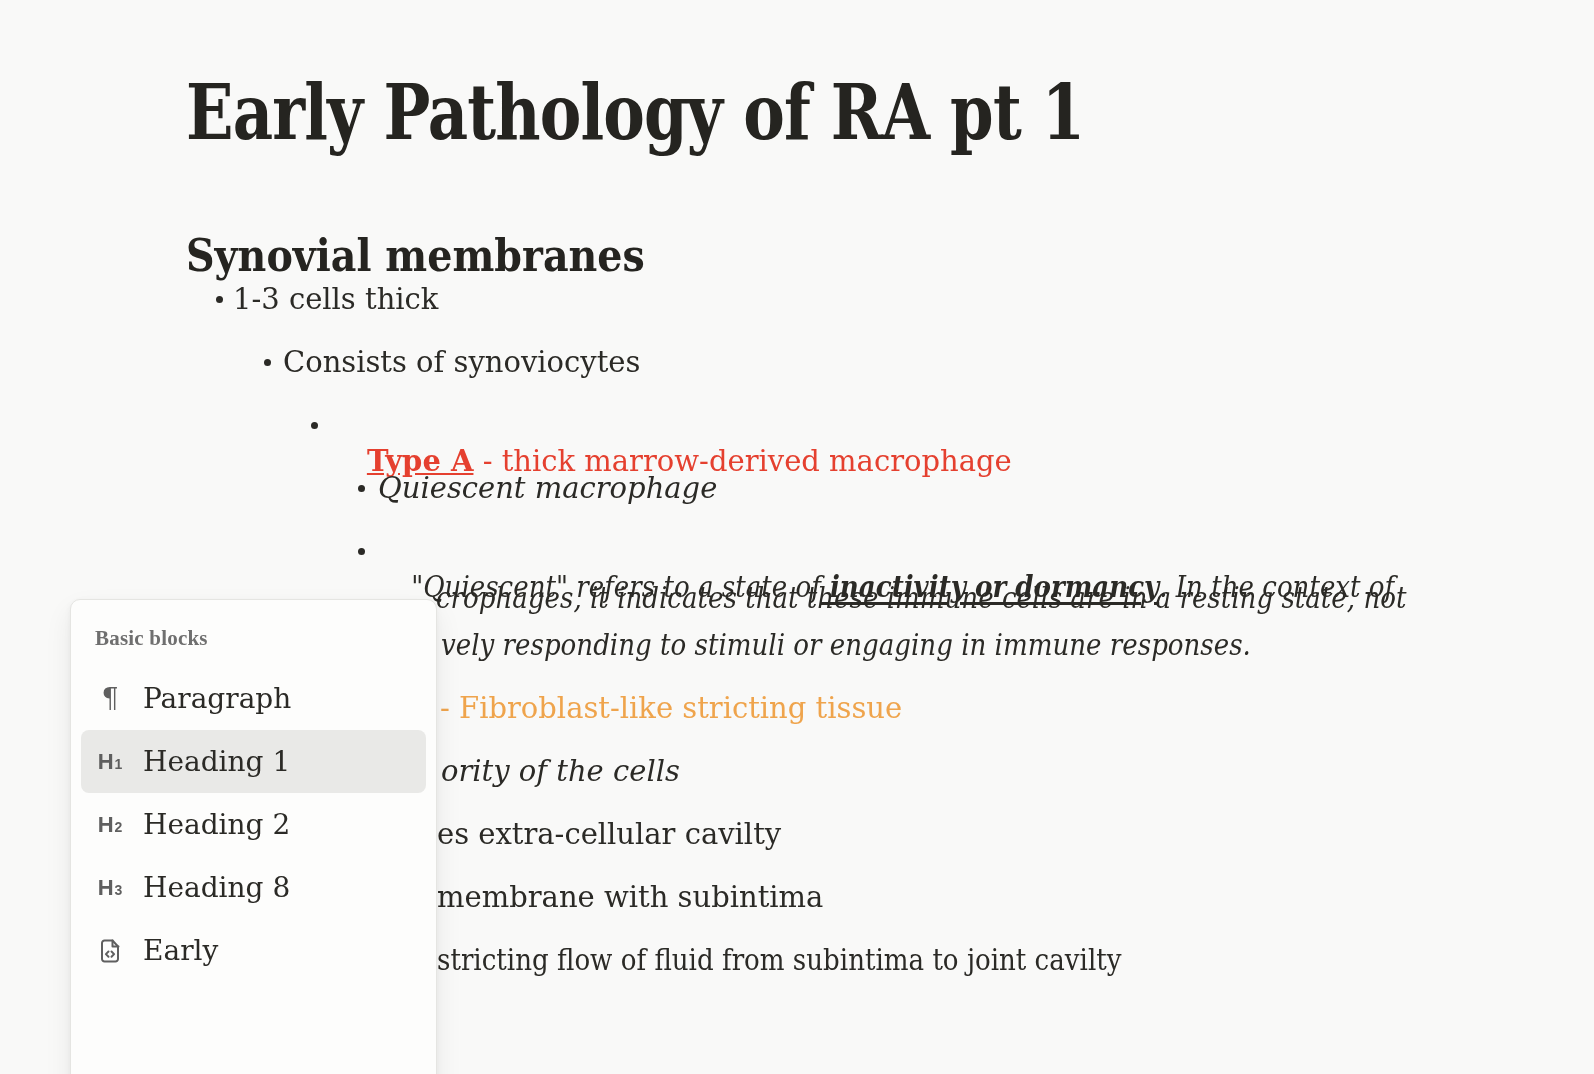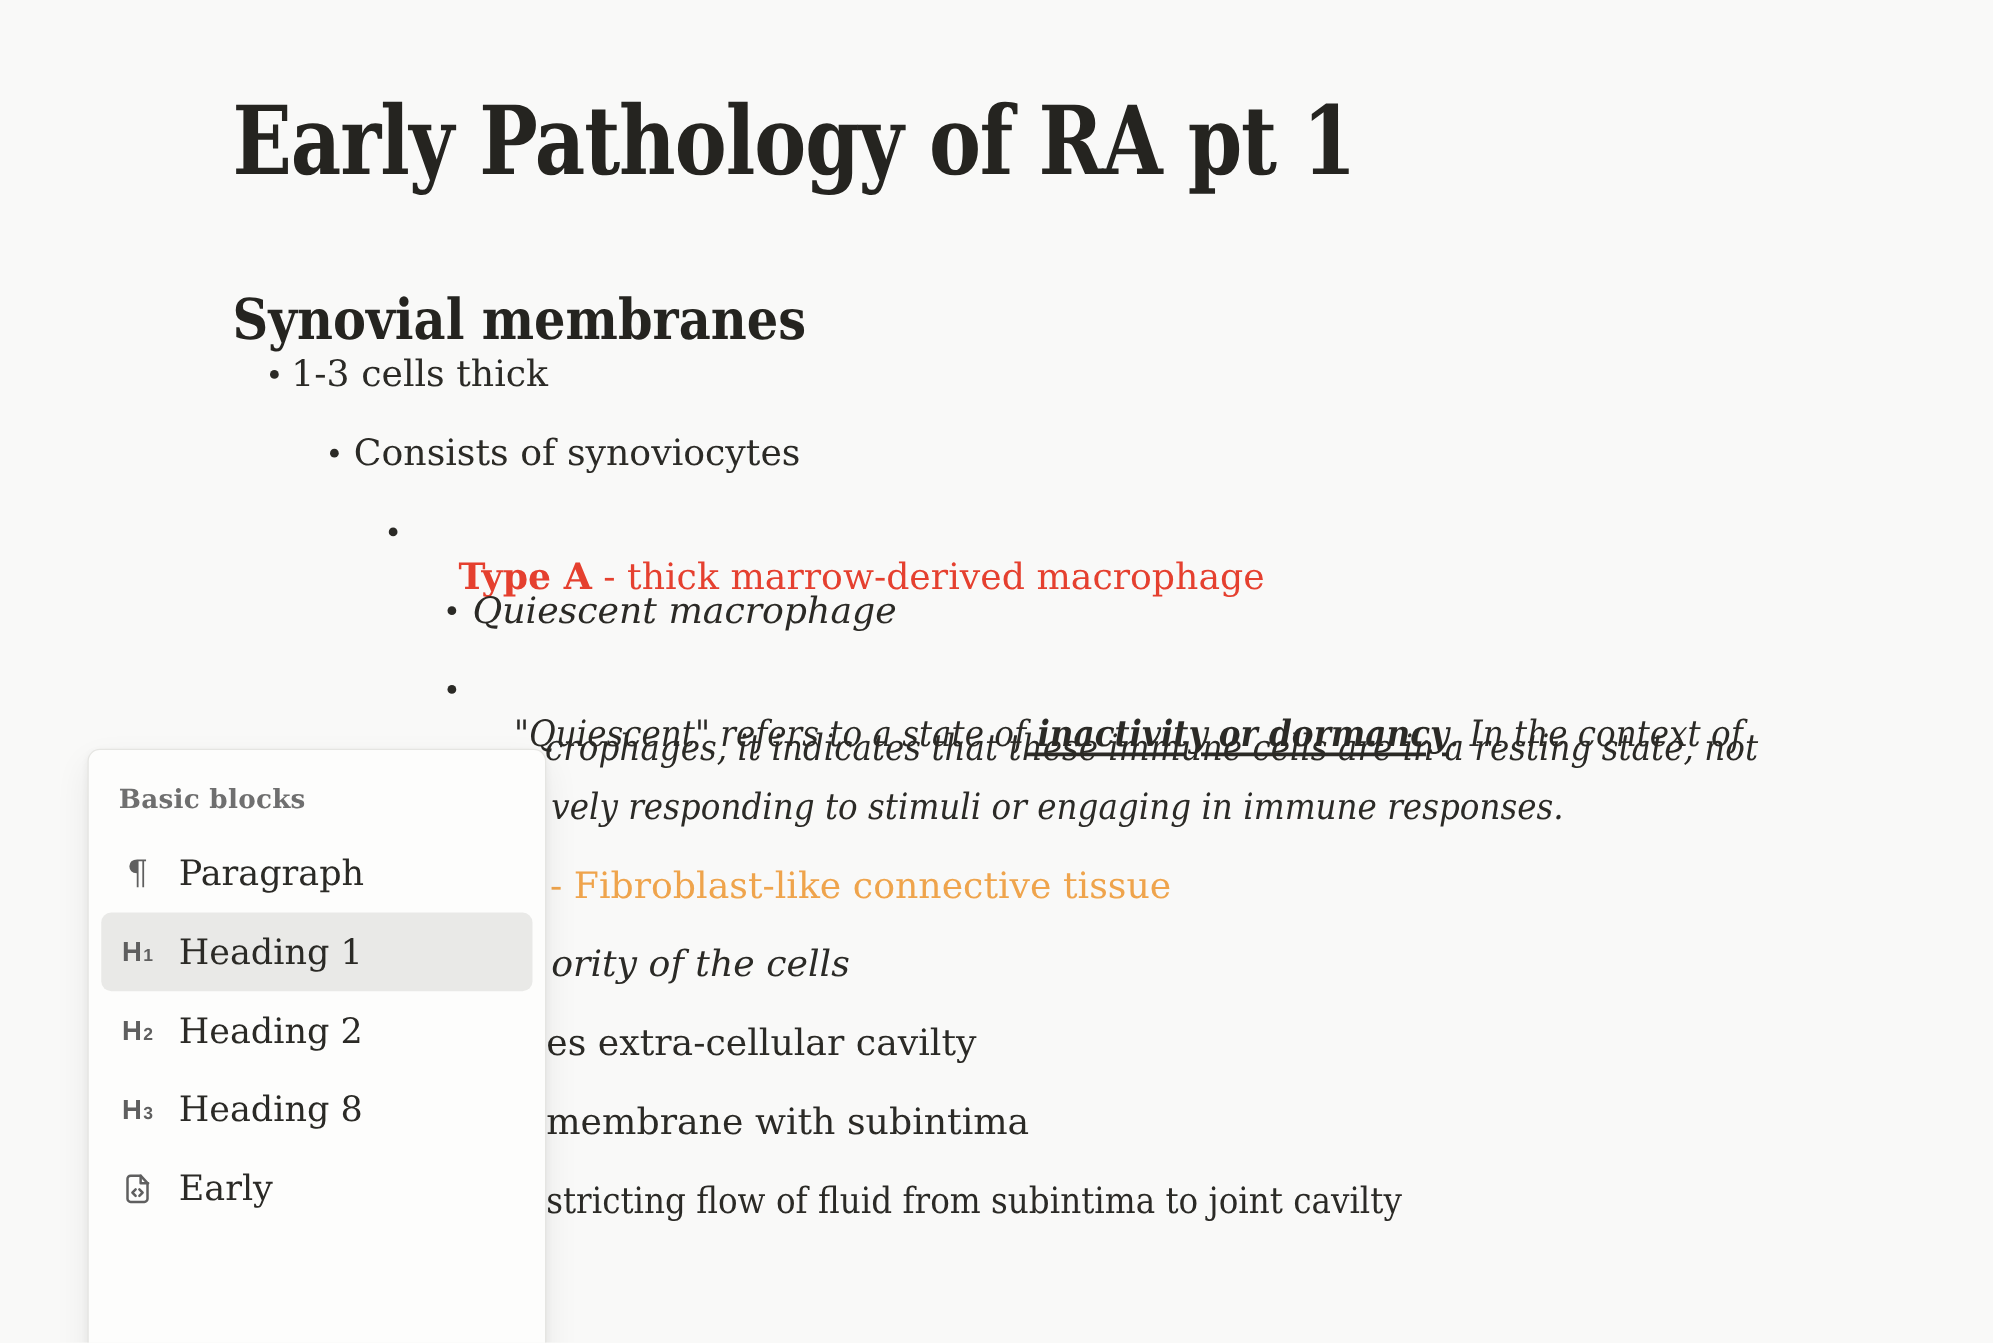--- a/index.html
+++ b/index.html
@@ -25,37 +25,37 @@
     position:absolute;font-size:29px;line-height:36px;
     color:#2b2a26;white-space:pre;
   }
   .it{font-style:italic;}
   .cond{transform:scaleX(.9);transform-origin:left center;}
   .blt{
     position:absolute;width:7px;height:7px;border-radius:50%;
     background:#2b2a26;
   }
   .red{color:#e5402f;}
-  .red b{font-weight:700;}
+  .red b{font-weight:700;text-decoration:underline;}
   .orange{color:#efa44c;}
   .ul-bold{
     font-weight:700;text-decoration:underline;
     text-decoration-thickness:2.5px;text-underline-offset:5px;
   }
   
   .popup{
     position:absolute;left:70px;top:599px;width:367px;height:520px;
     box-sizing:border-box;padding:28px 10px 0;
     background:#fdfdfc;border:1px solid #e5e5e2;border-radius:10px;
     box-shadow:0 12px 28px rgba(0,0,0,.07),0 2px 6px rgba(0,0,0,.05);
     z-index:5;
   }
   .popup-label{
     font-weight:700;font-size:21px;line-height:21px;color:#6f6f6f;
-    margin:0 14px 18px;letter-spacing:.2px;
+    margin:0 14px 18px;letter-spacing:.2px;font-family:Liberation Serif, serif;
   }
   .mi{
     display:flex;align-items:center;height:63px;padding:0 14px;
     border-radius:8px;gap:18px;font-size:28px;color:#2b2a26;
   }
   .mi.sel{background:#e9e9e7;}
   .mi-icon{
     width:30px;flex:none;display:flex;align-items:center;justify-content:center;
     color:#5f5f5f;
   }
@@ -91,21 +91,21 @@
   <div class="ln it" style="left:378px;top:470px">Quiescent macrophage</div>
 
   <span class="blt" style="left:358px;top:548px"></span>
   <div class="ln it cond" style="left:378px;top:533px">
     <span>"Quiescent" refers to a state of</span><span class="ul-bold"> inactivity or dormancy</span><span>. In the context of</span>
   </div>
 
   <div class="ln it cond" style="left:436px;top:580px">crophages, it indicates that these immune cells are in a resting state, not</div>
   <div class="ln it cond" style="left:441px;top:627px">vely responding to stimuli or engaging in immune responses.</div>
 
-  <div class="ln orange" style="left:440px;top:690px">- Fibroblast-like connective tissue</div>
+  <div class="ln orange" style="left:440px;top:690px">- Fibroblast-like stricting tissue</div>
 
   <div class="ln it" style="left:441px;top:753px">ority of the cells</div>
   <div class="ln" style="left:437px;top:816px">es extra-cellular cavilty</div>
   <div class="ln" style="left:437px;top:879px">membrane with subintima</div>
   <div class="ln cond" style="left:437px;top:942px">stricting flow of fluid from subintima to joint cavilty</div>
 </div>
 
 <div class="popup">
 
   <div class="popup-label">Basic blocks</div>

